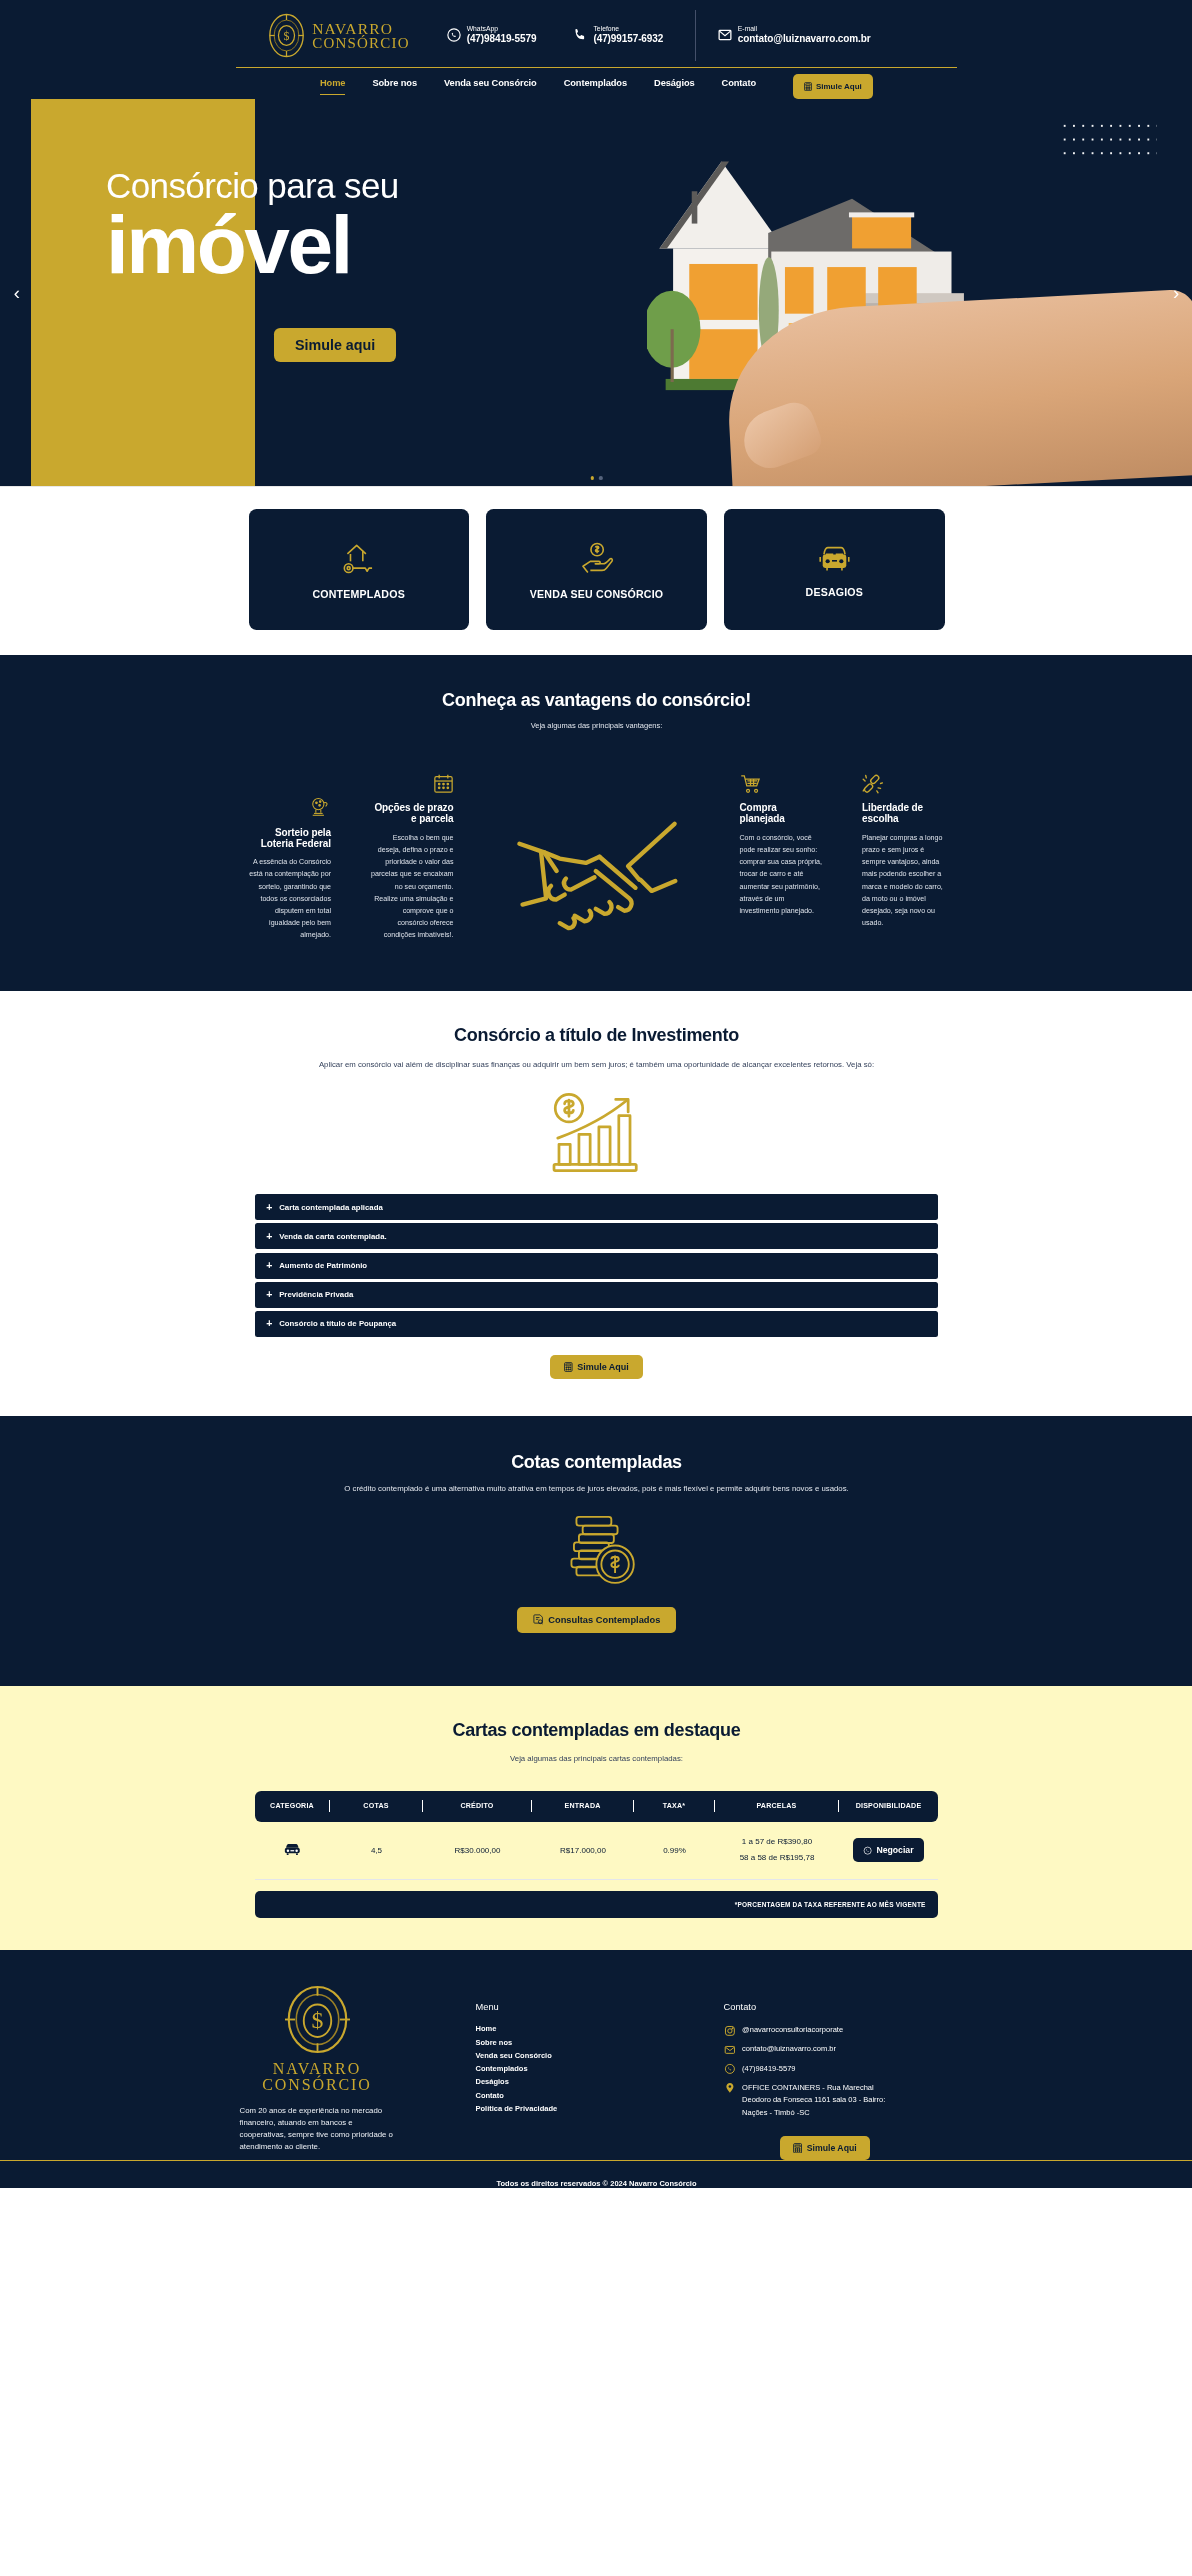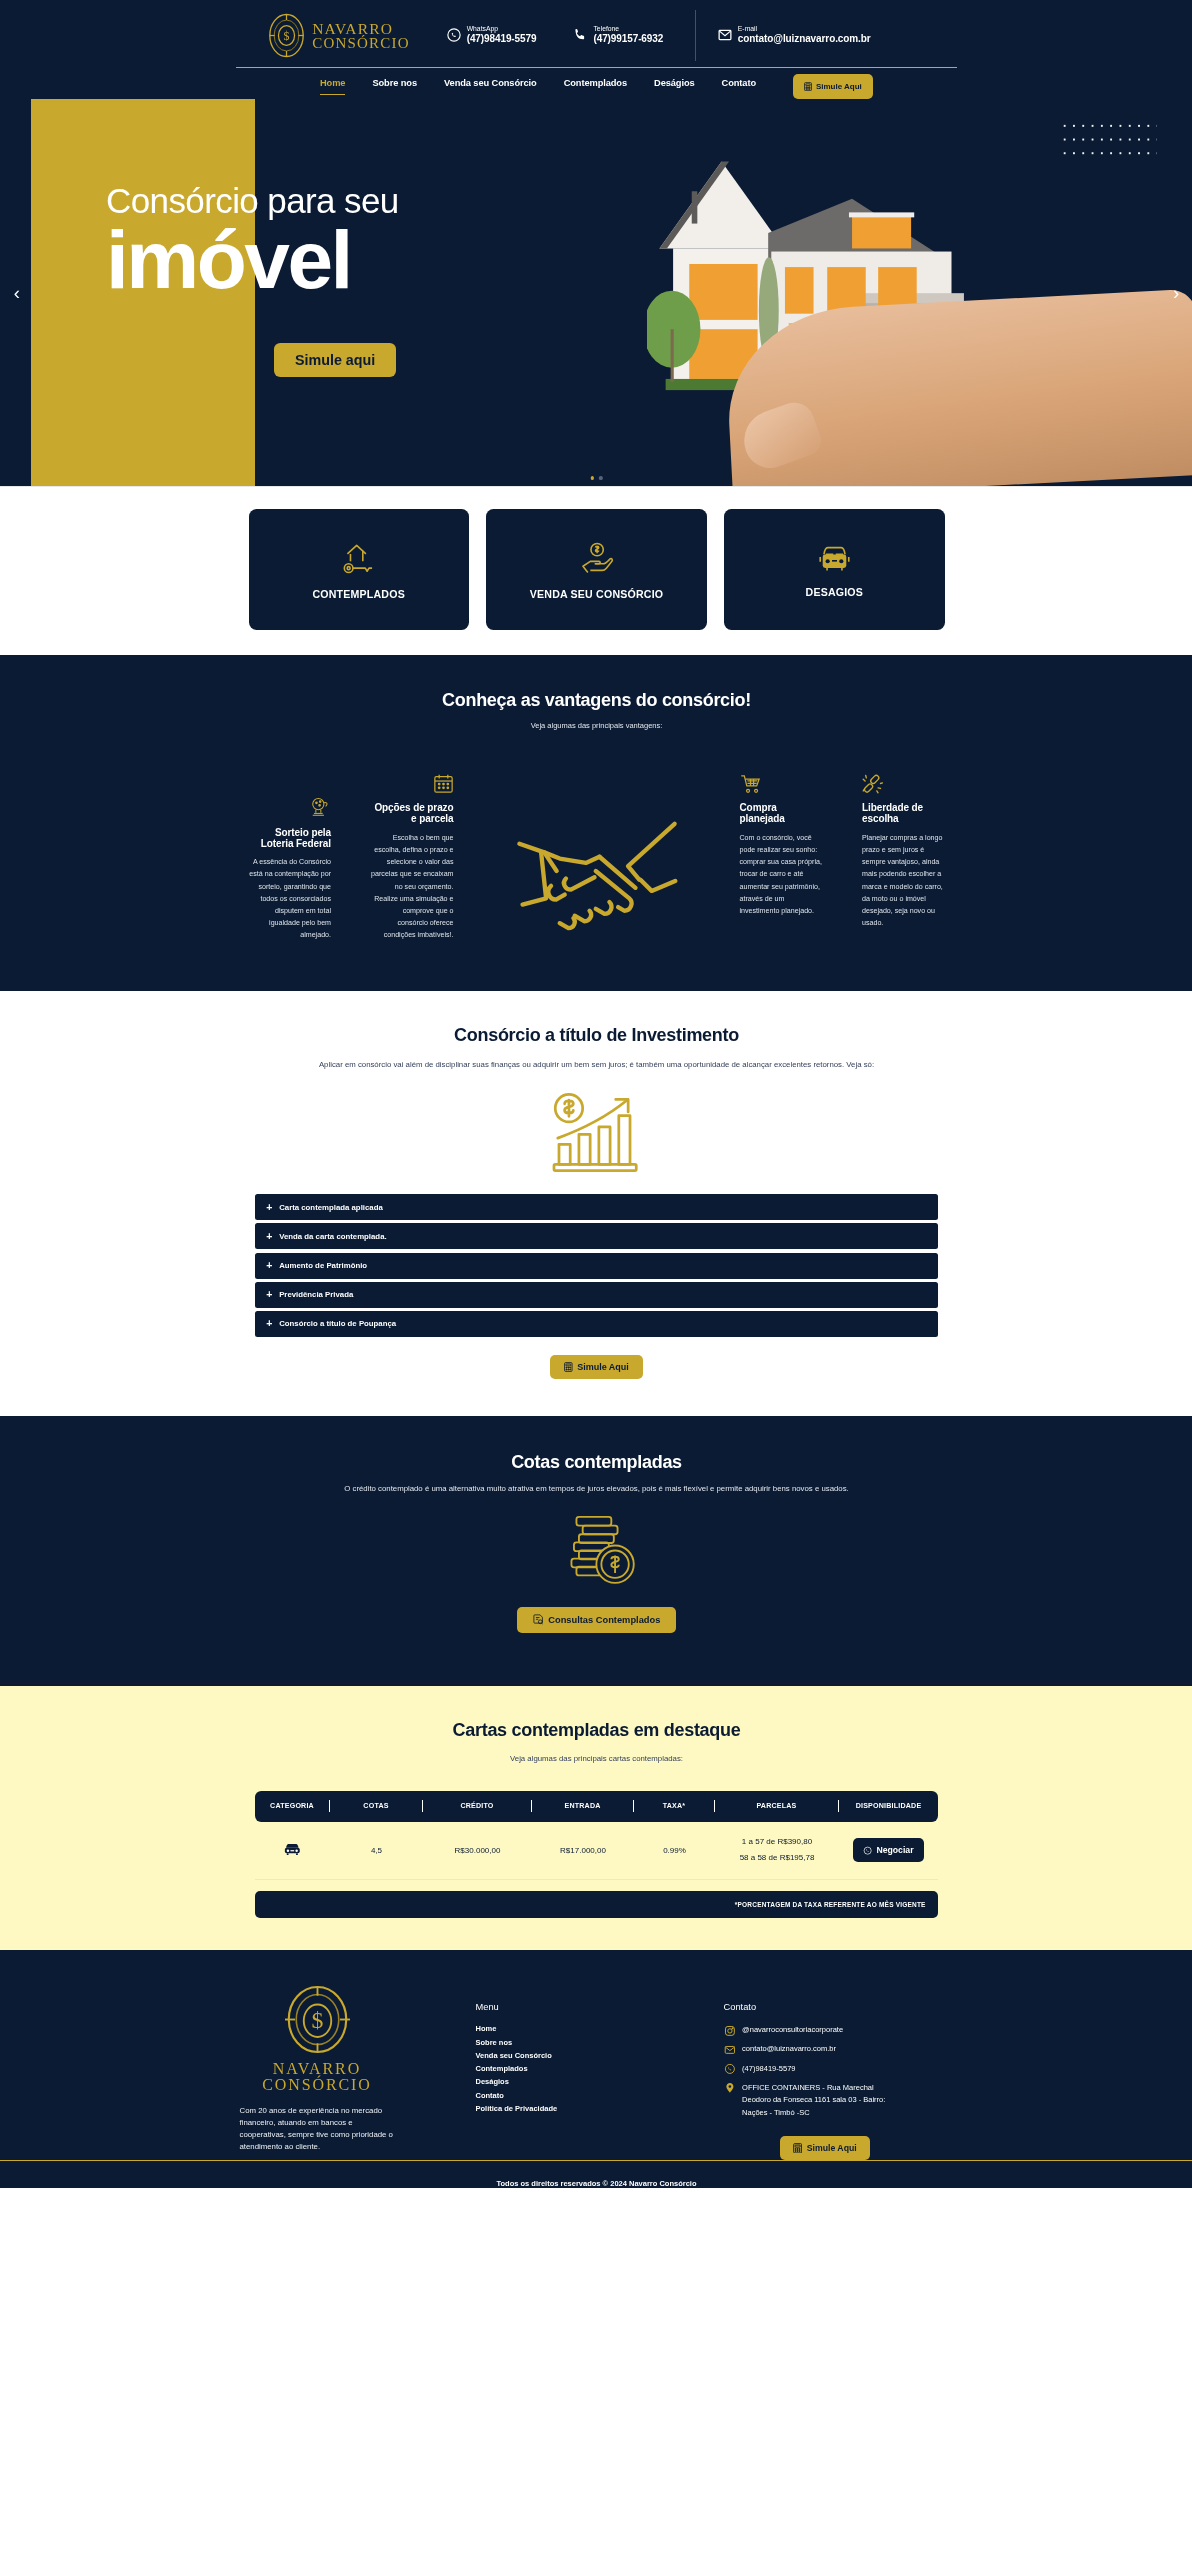--- a/index.html
+++ b/index.html
@@ -95,21 +95,21 @@
     border-radius: 37px 25px 18.6px 31px;
     transform: rotate(-20deg);
   }
   .hero-dots {
     position: absolute; right: 36px; top: 20px; width: 97px; height: 41px;
     background-image: radial-gradient(#ffffff 1px, transparent 1.1px);
     background-size: 9.3px 13.7px;
     opacity: 0.95;
   }
   .hero-copy {
-    position: absolute; left: 106px; top: 67px; width: 534px; z-index: 4; margin-top: 15px;
+    position: absolute; left: 106px; top: 67px; width: 534px; z-index: 4;
   }
   .hero-line1 {
     color: #ffffff; font-size: 35px; font-weight: 400; letter-spacing: -0.6px;
     font-family: "Liberation Sans", sans-serif;
   }
   .hero-line2 {
     color: #ffffff; font-size: 82px; font-weight: 700; line-height: 1.0;
     letter-spacing: -2.5px; margin-top: -2.5px;
     font-family: "Liberation Sans", sans-serif;
   }
@@ -467,21 +467,21 @@
               <path d="M10 3v6M24 3v6"></path>
             <circle cx="10" cy="18" r="1.2" fill="#c9a82e"></circle>
               <circle cx="17" cy="18" r="1.2" fill="#c9a82e"></circle>
               <circle cx="24" cy="18" r="1.2" fill="#c9a82e"></circle>
             <circle cx="10" cy="24" r="1.2" fill="#c9a82e"></circle>
               <circle cx="17" cy="24" r="1.2" fill="#c9a82e"></circle>
               <circle cx="24" cy="24" r="1.2" fill="#c9a82e"></circle>
           </svg>
         </div>
         <div class="adv-h">Opções de prazo e parcela</div>
-        <div class="adv-p">Escolha o bem que escolha, defina o prazo e selecione o valor das parcelas que se encaixam no seu orçamento. Realize uma simulação e comprove que o consórcio oferece condições imbatíveis!.</div>
+        <div class="adv-p">Escolha o bem que deseja, defina o prazo e prioridade o valor das parcelas que se encaixam no seu orçamento. Realize uma simulação e comprove que o consórcio oferece condições imbatíveis!.</div>
       </div>
     </div>
 
     <div class="adv-center">
       <svg width="162" height="149" viewBox="0 0 260 240" fill="none" stroke="#c9a82e" stroke-width="7" stroke-linecap="round" stroke-linejoin="round">
         <path d="M5 72 45 86l20 30"></path>
         <path d="M45 86 70 96l42 7 22-10"></path>
         <path d="M255 40 180 108l18 22"></path>
         <path d="M134 93l58 50"></path>
         <path d="M56 140c-9 8-3 22 8 22l14-8"></path>

